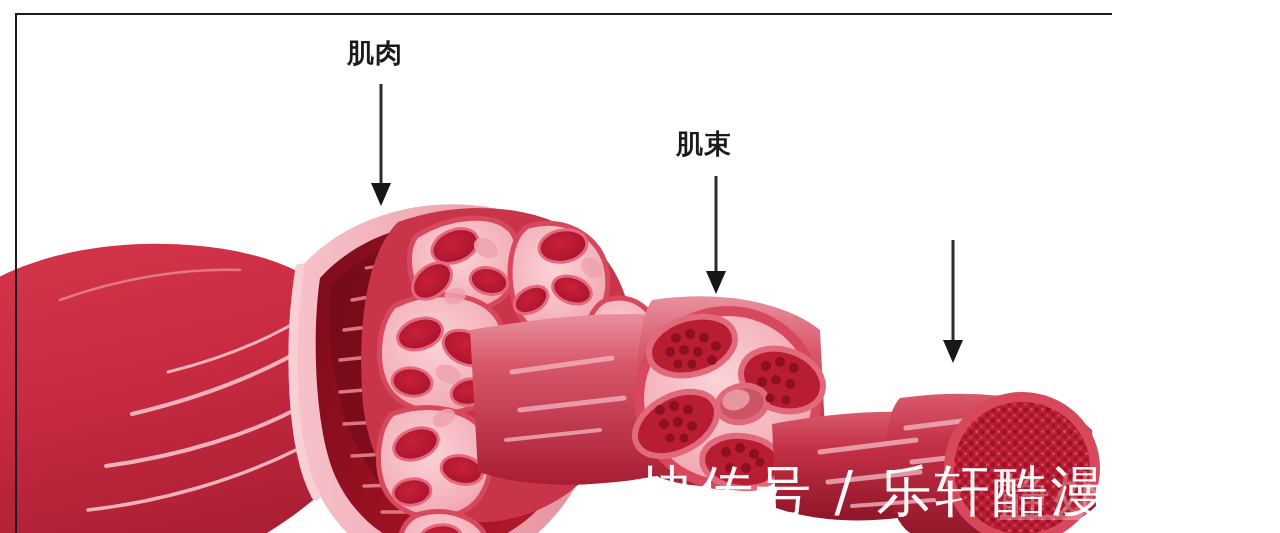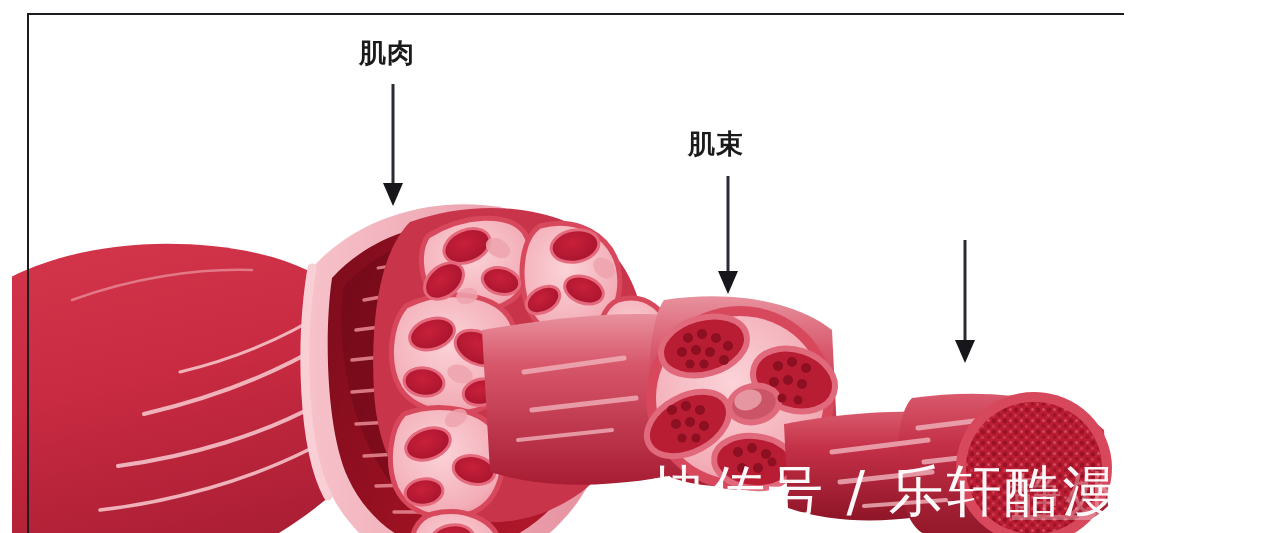--- a/index.html
+++ b/index.html
@@ -9,21 +9,20 @@
   }
   body {
     font-family: "Liberation Sans", "DejaVu Sans", sans-serif;
   }
   #stage {
     position: relative;
     width: 1112px;
     height: 533px;
     background: #ffffff;
     overflow: hidden;
-    margin-left: 12px;
   }
   #frame {
     position: absolute;
     left: 15px;
     top: 13px;
     width: 1251px;
     height: 540px;
     border: 2px solid #1b1b20;
     box-sizing: border-box;
     pointer-events: none;

